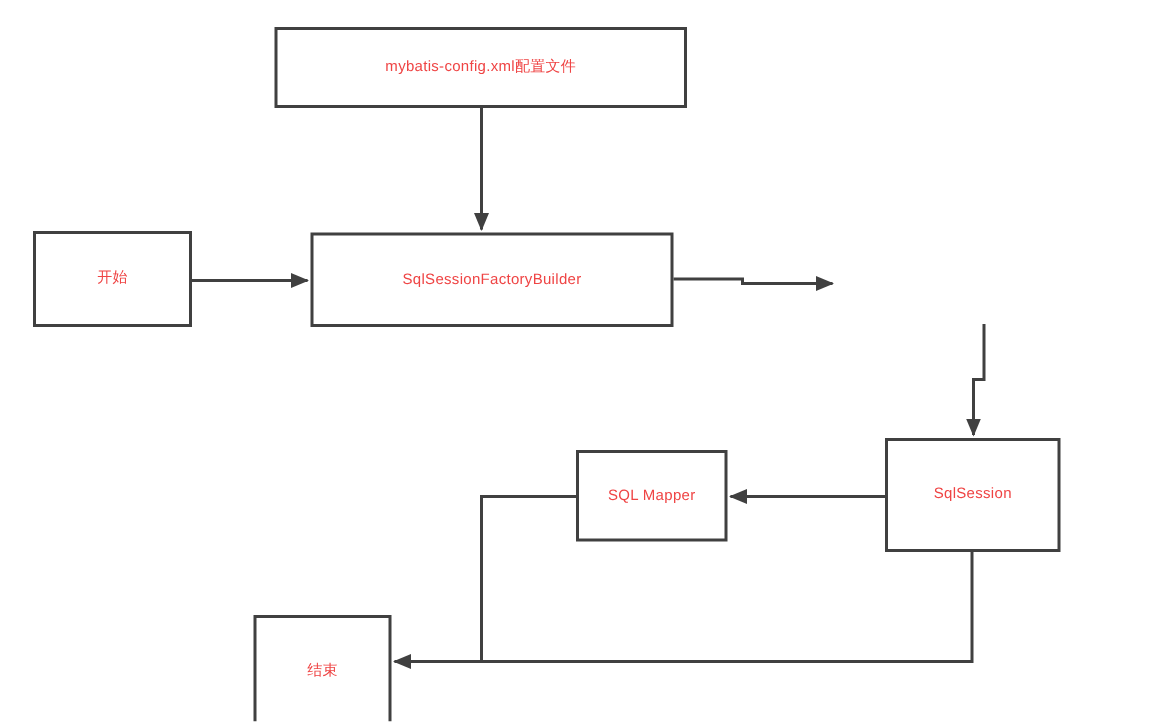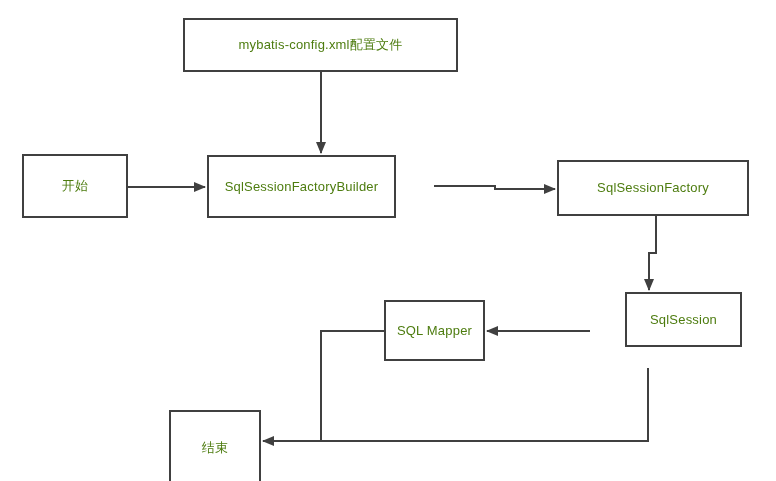--- a/index.html
+++ b/index.html
@@ -26,31 +26,31 @@
     position: absolute;
     box-sizing: border-box;
     background: #ffffff;
     border: 2px solid #404040;
     display: flex;
     align-items: center;
     justify-content: center;
     text-align: center;
   }
   .node-label {
-    color: #4d7c0f;
-    font-size: 13px;
+    color: #ef4444;
+    font-size: 10px;
     line-height: 1.2;
     letter-spacing: 0.2px;
     white-space: nowrap;
   }
   #node-config  { left: 183px; top: 18px;  width: 275px; height: 54px; }
   #node-start   { left: 22px;  top: 154px; width: 106px;  height: 64px; }
-  #node-builder { left: 207px; top: 155px; width: 189px; height: 63px; }
+  #node-builder { left: 207px; top: 155px; width: 242px; height: 63px; }
   #node-factory { left: 557px; top: 160px; width: 192px; height: 56px; }
-  #node-session { left: 625px; top: 292px; width: 117px; height: 55px; }
+  #node-session { left: 590px; top: 292px; width: 117px; height: 76px; }
   #node-mapper  { left: 384px; top: 300px; width: 101px; height: 61px; }
   #node-end     { left: 169px; top: 410px; width: 92px;  height: 76px; }
 </style>
 </head>
 <body>
 
 <div class="canvas">
 
   <svg class="connector-layer" width="776" height="481" viewBox="0 0 776 481" xmlns="http://www.w3.org/2000/svg">
     <defs>
@@ -79,23 +79,20 @@
   </div>
 
   <div class="node" id="node-start">
     <span class="node-label">开始</span>
   </div>
 
   <div class="node" id="node-builder">
     <span class="node-label">SqlSessionFactoryBuilder</span>
   </div>
 
-  <div class="node" id="node-factory">
-    <span class="node-label">SqlSessionFactory</span>
-  </div>
 
   <div class="node" id="node-session">
     <span class="node-label">SqlSession</span>
   </div>
 
   <div class="node" id="node-mapper">
     <span class="node-label">SQL Mapper</span>
   </div>
 
   <div class="node" id="node-end">

